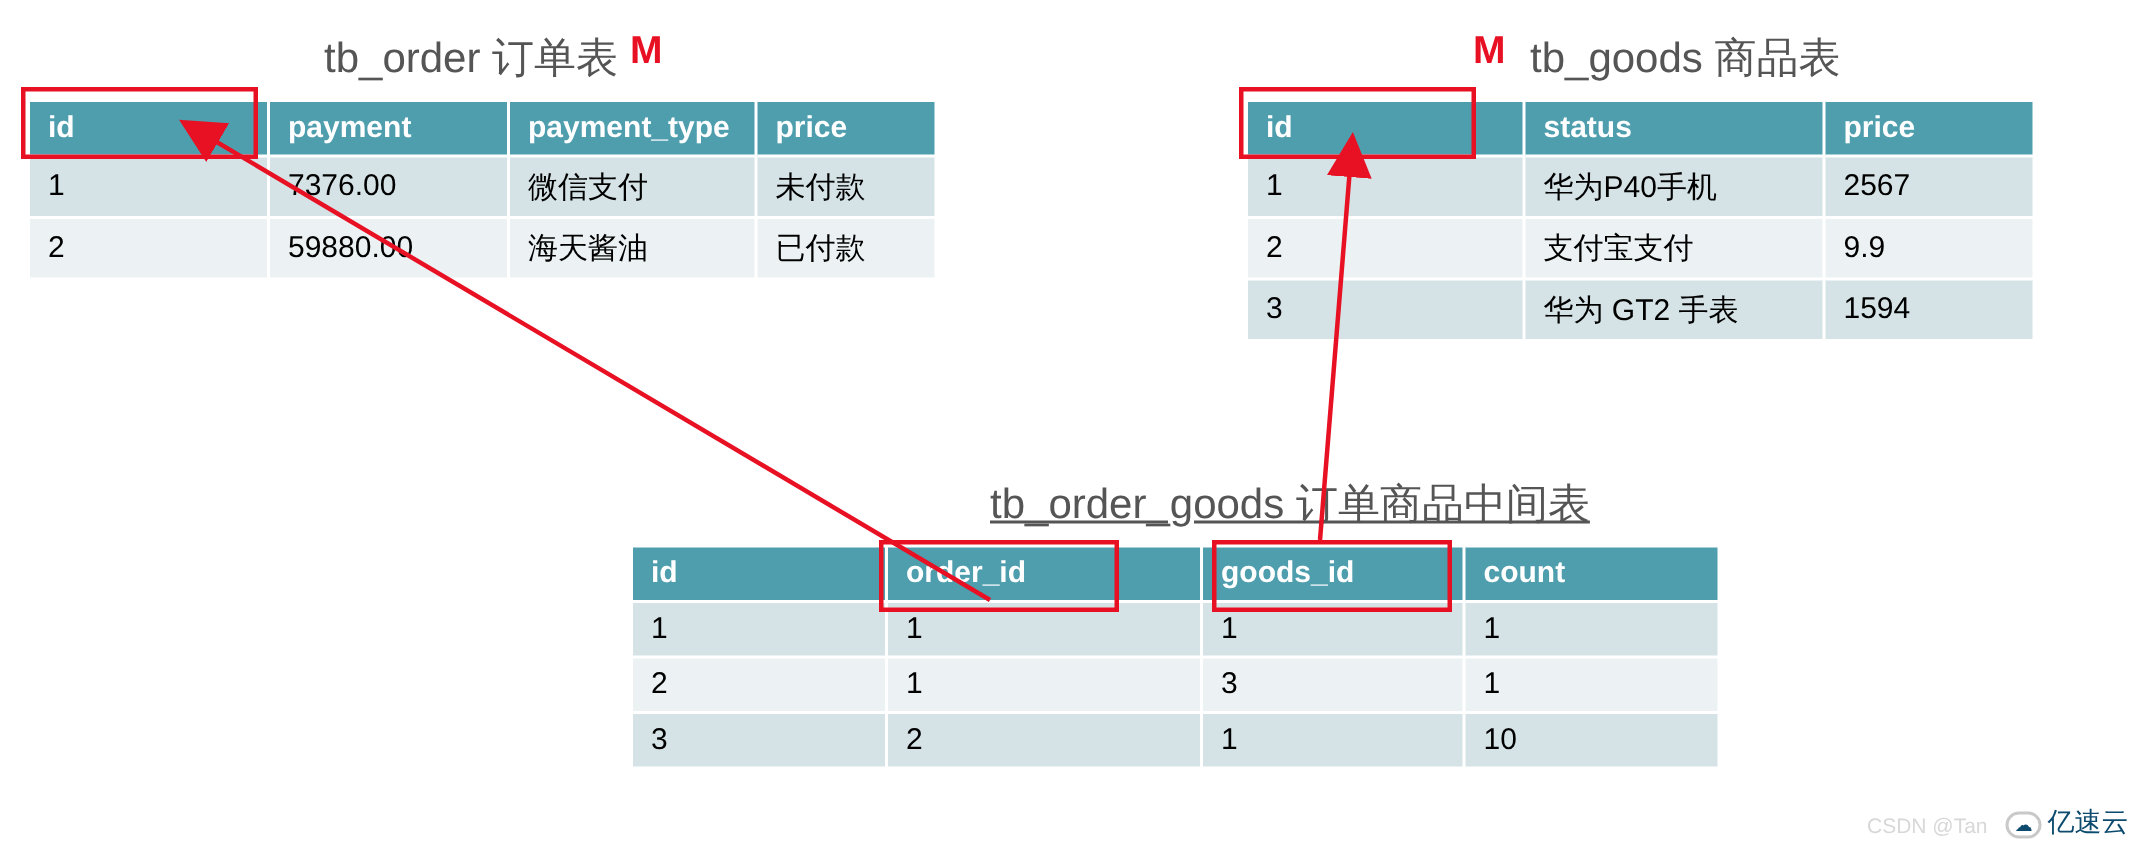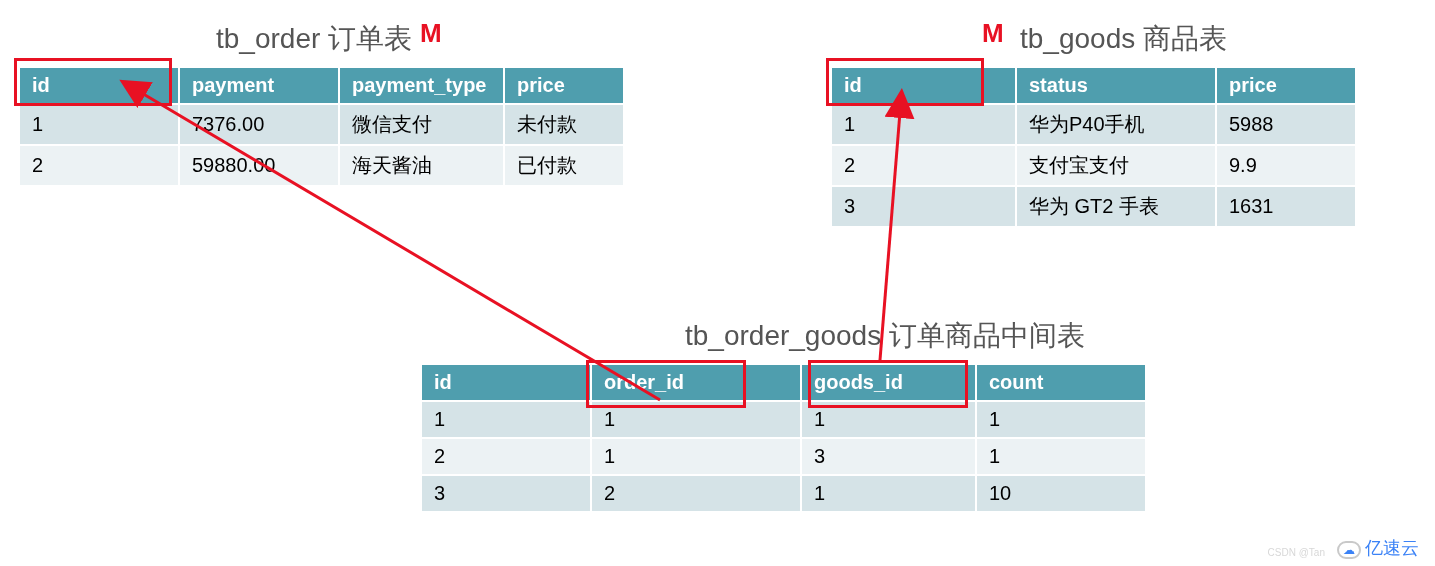--- a/index.html
+++ b/index.html
@@ -49,30 +49,30 @@
     position: absolute;
     left: 0; top: 0;
     width: 1435px;
     height: 566px;
     pointer-events: none;
   }
   .watermark {
     position: absolute;
     bottom: 8px;
     right: 110px;
-    font-size: 10px;
+    font-size: 14px;
     color: #d8d8d8;
     font-family: Arial, sans-serif;
   }
   .logo {
     position: absolute;
     bottom: 6px;
     right: 16px;
     font-size: 18px;
-    color: #3b82f6;
+    color: #0c4a6e;
     font-family: "Microsoft YaHei", sans-serif;
   }
   .logo .cloud {
     display: inline-block;
     border: 2px solid #c9c9c9;
     border-radius: 12px;
     padding: 0 4px;
     font-size: 12px;
     margin-right: 4px;
     line-height: 14px;
@@ -80,21 +80,21 @@
 </style>
 </head>
 <body>
 
 <div class="table-title" style="left:216px; top:20px;">tb_order 订单表</div>
 <div class="m-label" style="left:420px; top:18px;">M</div>
 
 <div class="m-label" style="left:982px; top:18px;">M</div>
 <div class="table-title" style="left:1020px; top:20px;">tb_goods 商品表</div>
 
-<div class="table-title" style="left:685px; top:317px;">tb_order_goods 订单商品中间表</div>
+<div class="table-title" style="left:660px; top:317px;text-decoration:underline;">tb_order_goods 订单商品中间表</div>
 
 <table class="table" style="left:18px; top:66px;">
   <colgroup>
       <col style="width:160px">
       <col style="width:160px">
       <col style="width:165px">
       <col style="width:120px">
     </colgroup>
   <tbody>
       <tr>
@@ -126,31 +126,31 @@
     </colgroup>
   <tbody>
       <tr>
     <th>id</th>
     <th>status</th>
     <th>price</th>
   </tr>
   <tr>
     <td>1</td>
     <td>华为P40手机</td>
-    <td>5988</td>
+    <td>2567</td>
   </tr>
   <tr>
     <td>2</td>
     <td>支付宝支付</td>
     <td>9.9</td>
   </tr>
   <tr>
     <td>3</td>
     <td>华为 GT2 手表</td>
-    <td>1631</td>
+    <td>1594</td>
   </tr>
 </tbody>
   </table>
 
 <table class="table" style="left:420px; top:363px;">
   <colgroup>
       <col style="width:170px">
       <col style="width:210px">
       <col style="width:175px">
       <col style="width:170px">

